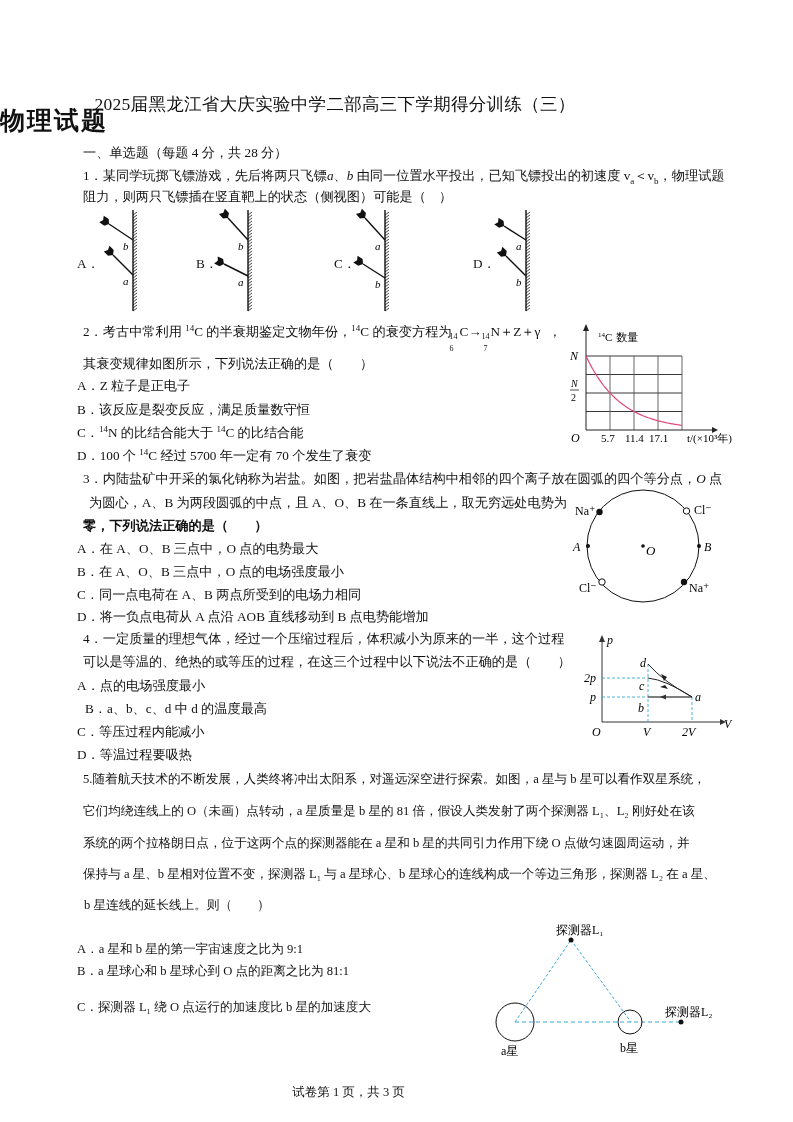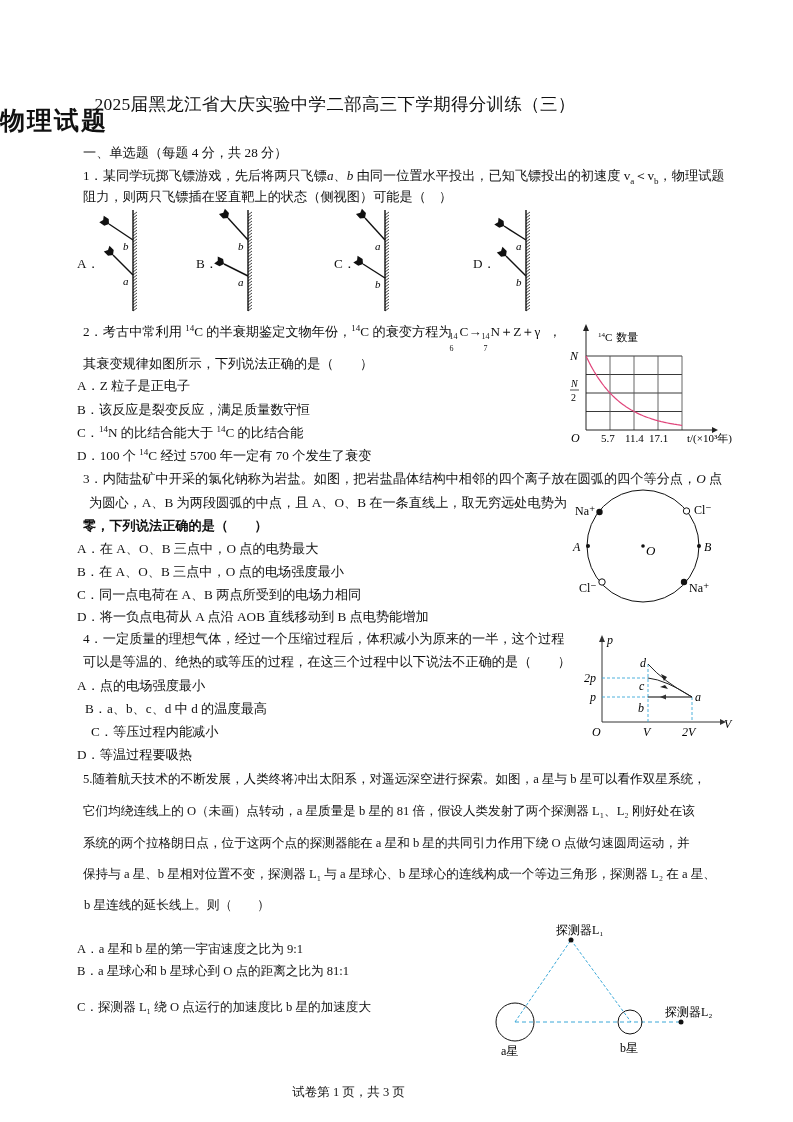--- a/index.html
+++ b/index.html
@@ -267,21 +267,21 @@
   <text x="129" y="127" font-size="12">Na⁺</text>
   <text x="13" y="86" font-size="12" font-style="italic">A</text>
   <text x="144" y="86" font-size="12" font-style="italic">B</text>
   <text x="86" y="90" font-size="13" font-style="italic">O</text>
 </svg>
 
 <div class="abs line" style="left:55px; top:629px;">4．一定质量的理想气体，经过一个压缩过程后，体积减小为原来的一半，这个过程</div>
 <div class="abs line" style="left:55px; top:652px;">可以是等温的、绝热的或等压的过程，在这三个过程中以下说法不正确的是（　　）</div>
 <div class="abs opt" style="left:77px; top:676px;"><span>A．</span><span>点的电场强度最小</span></div>
 <div class="abs opt" style="left:77px; top:699px;margin-left:8px;"><span>B．</span><span>a、b、c、d 中 d 的温度最高</span></div>
-<div class="abs opt" style="left:91px; top:722px;"><span>C．</span><span>等压过程内能减小</span></div>
+<div class="abs opt" style="left:77px; top:722px;"><span>C．</span><span>等压过程内能减小</span></div>
 <div class="abs opt" style="left:77px; top:745px;"><span>D．</span><span>等温过程要吸热</span></div>
 
 <svg class="abs" style="left:580px; top:630px;" width="165" height="110">
   <line x1="22" y1="92" x2="140" y2="92" stroke="#333" stroke-width="1"></line>
   <polygon points="140,89 140,95 146,92" fill="#333"></polygon>
   <line x1="22" y1="92" x2="22" y2="10" stroke="#333" stroke-width="1"></line>
   <polygon points="19,12 25,12 22,5" fill="#333"></polygon>
   <line x1="22" y1="48" x2="68" y2="48" stroke="#3aa8d8" stroke-width="0.9" stroke-dasharray="3,2"></line>
   <line x1="22" y1="67" x2="68" y2="67" stroke="#3aa8d8" stroke-width="0.9" stroke-dasharray="3,2"></line>
   <line x1="68" y1="34" x2="68" y2="92" stroke="#3aa8d8" stroke-width="0.9" stroke-dasharray="3,2"></line>

